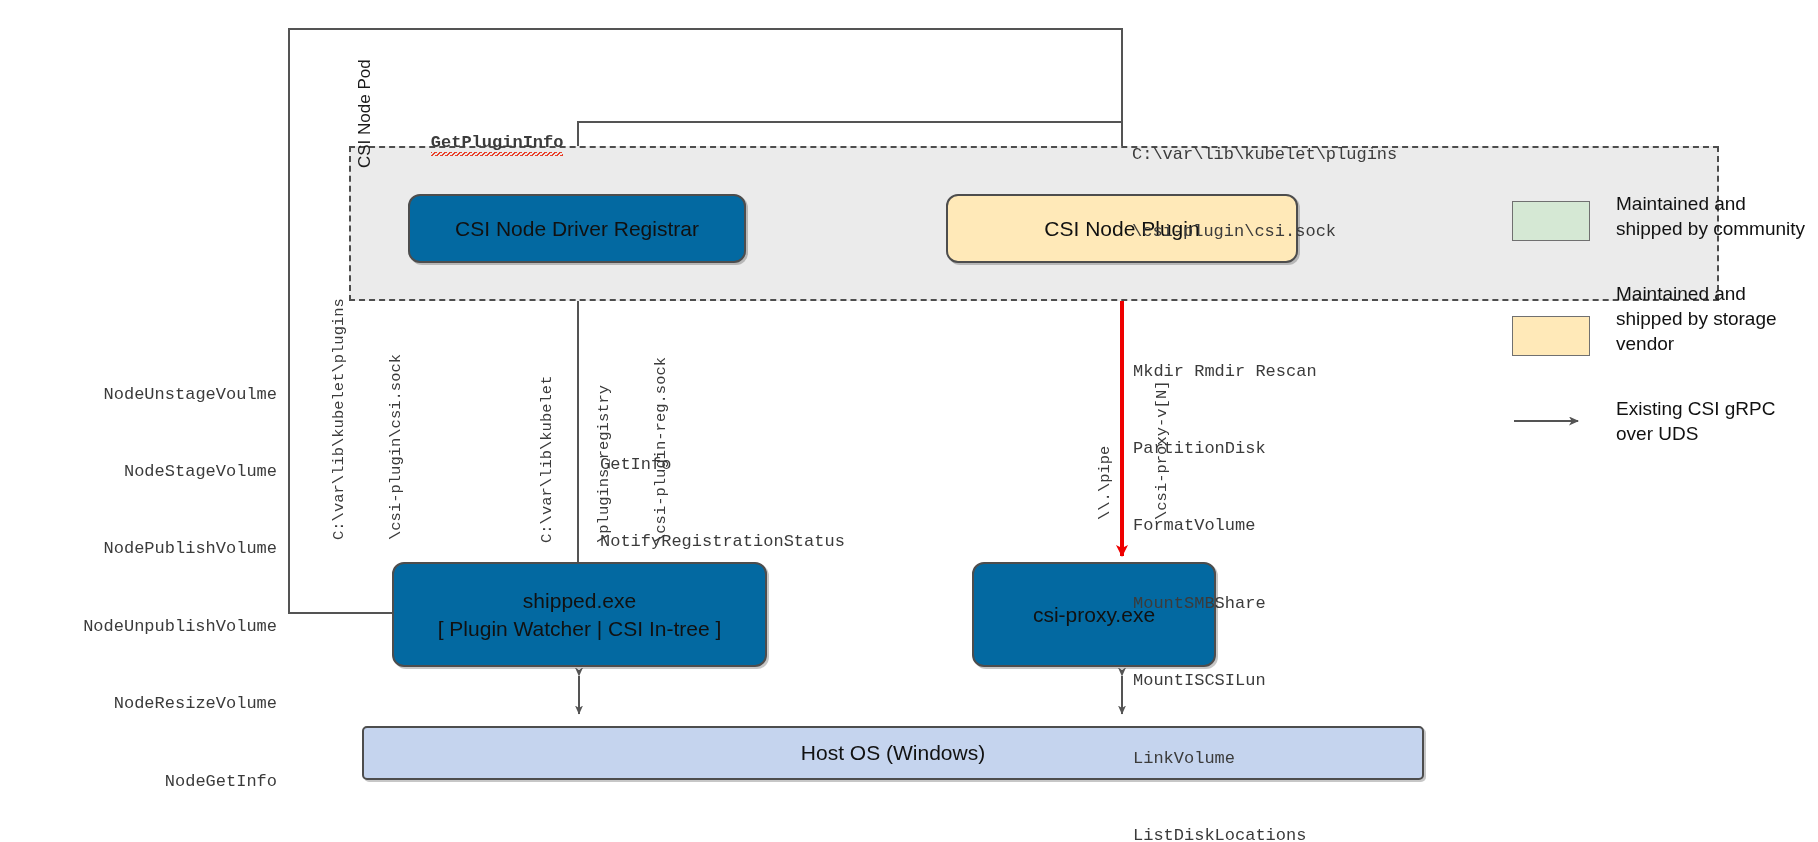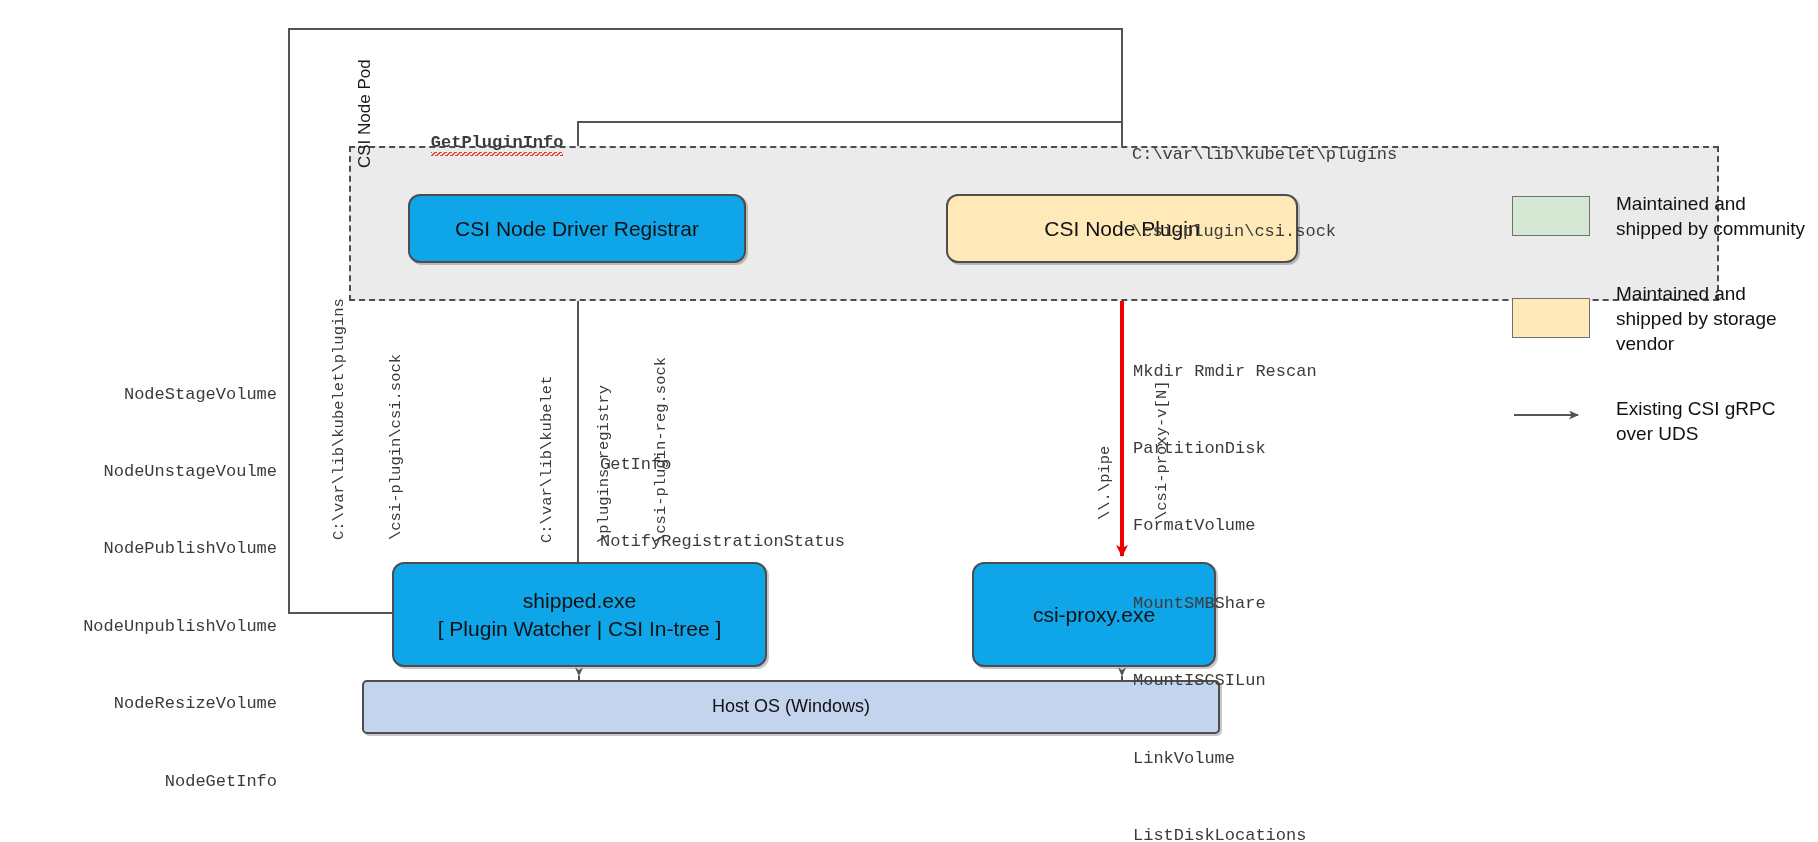--- a/index.html
+++ b/index.html
@@ -50,31 +50,31 @@
     display: flex;
     flex-direction: column;
     align-items: center;
     justify-content: center;
     font-size: 21px;
     color: #111111;
     text-align: center;
     box-shadow: 2px 2px 0 rgba(0,0,0,0.22);
     line-height: 1.32;
   }
-  .green { background: #0ea5e9; }
+  .green { background: #0369a1; }
   .yellow { background: #ffe9b8; }
   .blue { background: #c5d4ee; }
 
   #box-registrar { left: 408px; top: 194px; width: 338px; height: 69px; }
   #box-nodeplugin { left: 946px; top: 194px; width: 352px; height: 69px; }
   #box-kubelet   { left: 392px; top: 562px; width: 375px; height: 105px; }
   #box-csiproxy  { left: 972px; top: 562px; width: 244px; height: 105px; }
   #box-hostos {
-    left: 362px; top: 680px; width: 858px; height: 54px;
-    border-radius: 5px; font-size: 18px;
+    left: 362px; top: 726px; width: 1062px; height: 54px;
+    border-radius: 5px; font-size: 21px;
   }
 
   svg.overlay {
     position: absolute; left: 0; top: 0;
     width: 1818px; height: 842px;
     pointer-events: none;
   }
 
   
   .vlabel {
@@ -110,21 +110,21 @@
     background-repeat: repeat-x;
     background-size: 5px 4px;
     background-position: 0 bottom;
     padding-bottom: 4px;
   }
 
   
   #legend { position: absolute; left: 1512px; top: 190px; width: 300px; }
   .legend-row {
     display: flex;
-    align-items: center;
+    align-items: flex-end;
     margin-bottom: 39px;
   }
   .legend-swatch {
     width: 78px; height: 40px;
     border: 1.5px solid #707070;
     flex: 0 0 auto;
     margin-right: 26px;
   }
   .legend-swatch.green { background: #d5e8d4; }
   .legend-swatch.yellow { background: #ffe9b8; }
@@ -211,22 +211,22 @@
   <div id="getplugininfo">
     <span class="squiggle">GetPluginInfo</span>
   </div>
 
   <div id="sock-path-top" class="tblock mono">
     <div>C:\var\lib\kubelet\plugins</div>
     <div>\csi-plugin\csi.sock</div>
   </div>
 
   <div id="left-rpc-list" class="tblock mono">
+    <div>NodeUnstageVoulme</div>
     <div>NodeStageVolume</div>
-    <div>NodeUnstageVoulme</div>
     <div>NodePublishVolume</div>
     <div>NodeUnpublishVolume</div>
     <div>NodeResizeVolume</div>
     <div>NodeGetInfo</div>
     
     
   </div>
 
   <div class="vlabel" style="left:292px; top:540px;">
     <div>C:\var\lib\kubelet\plugins</div>

